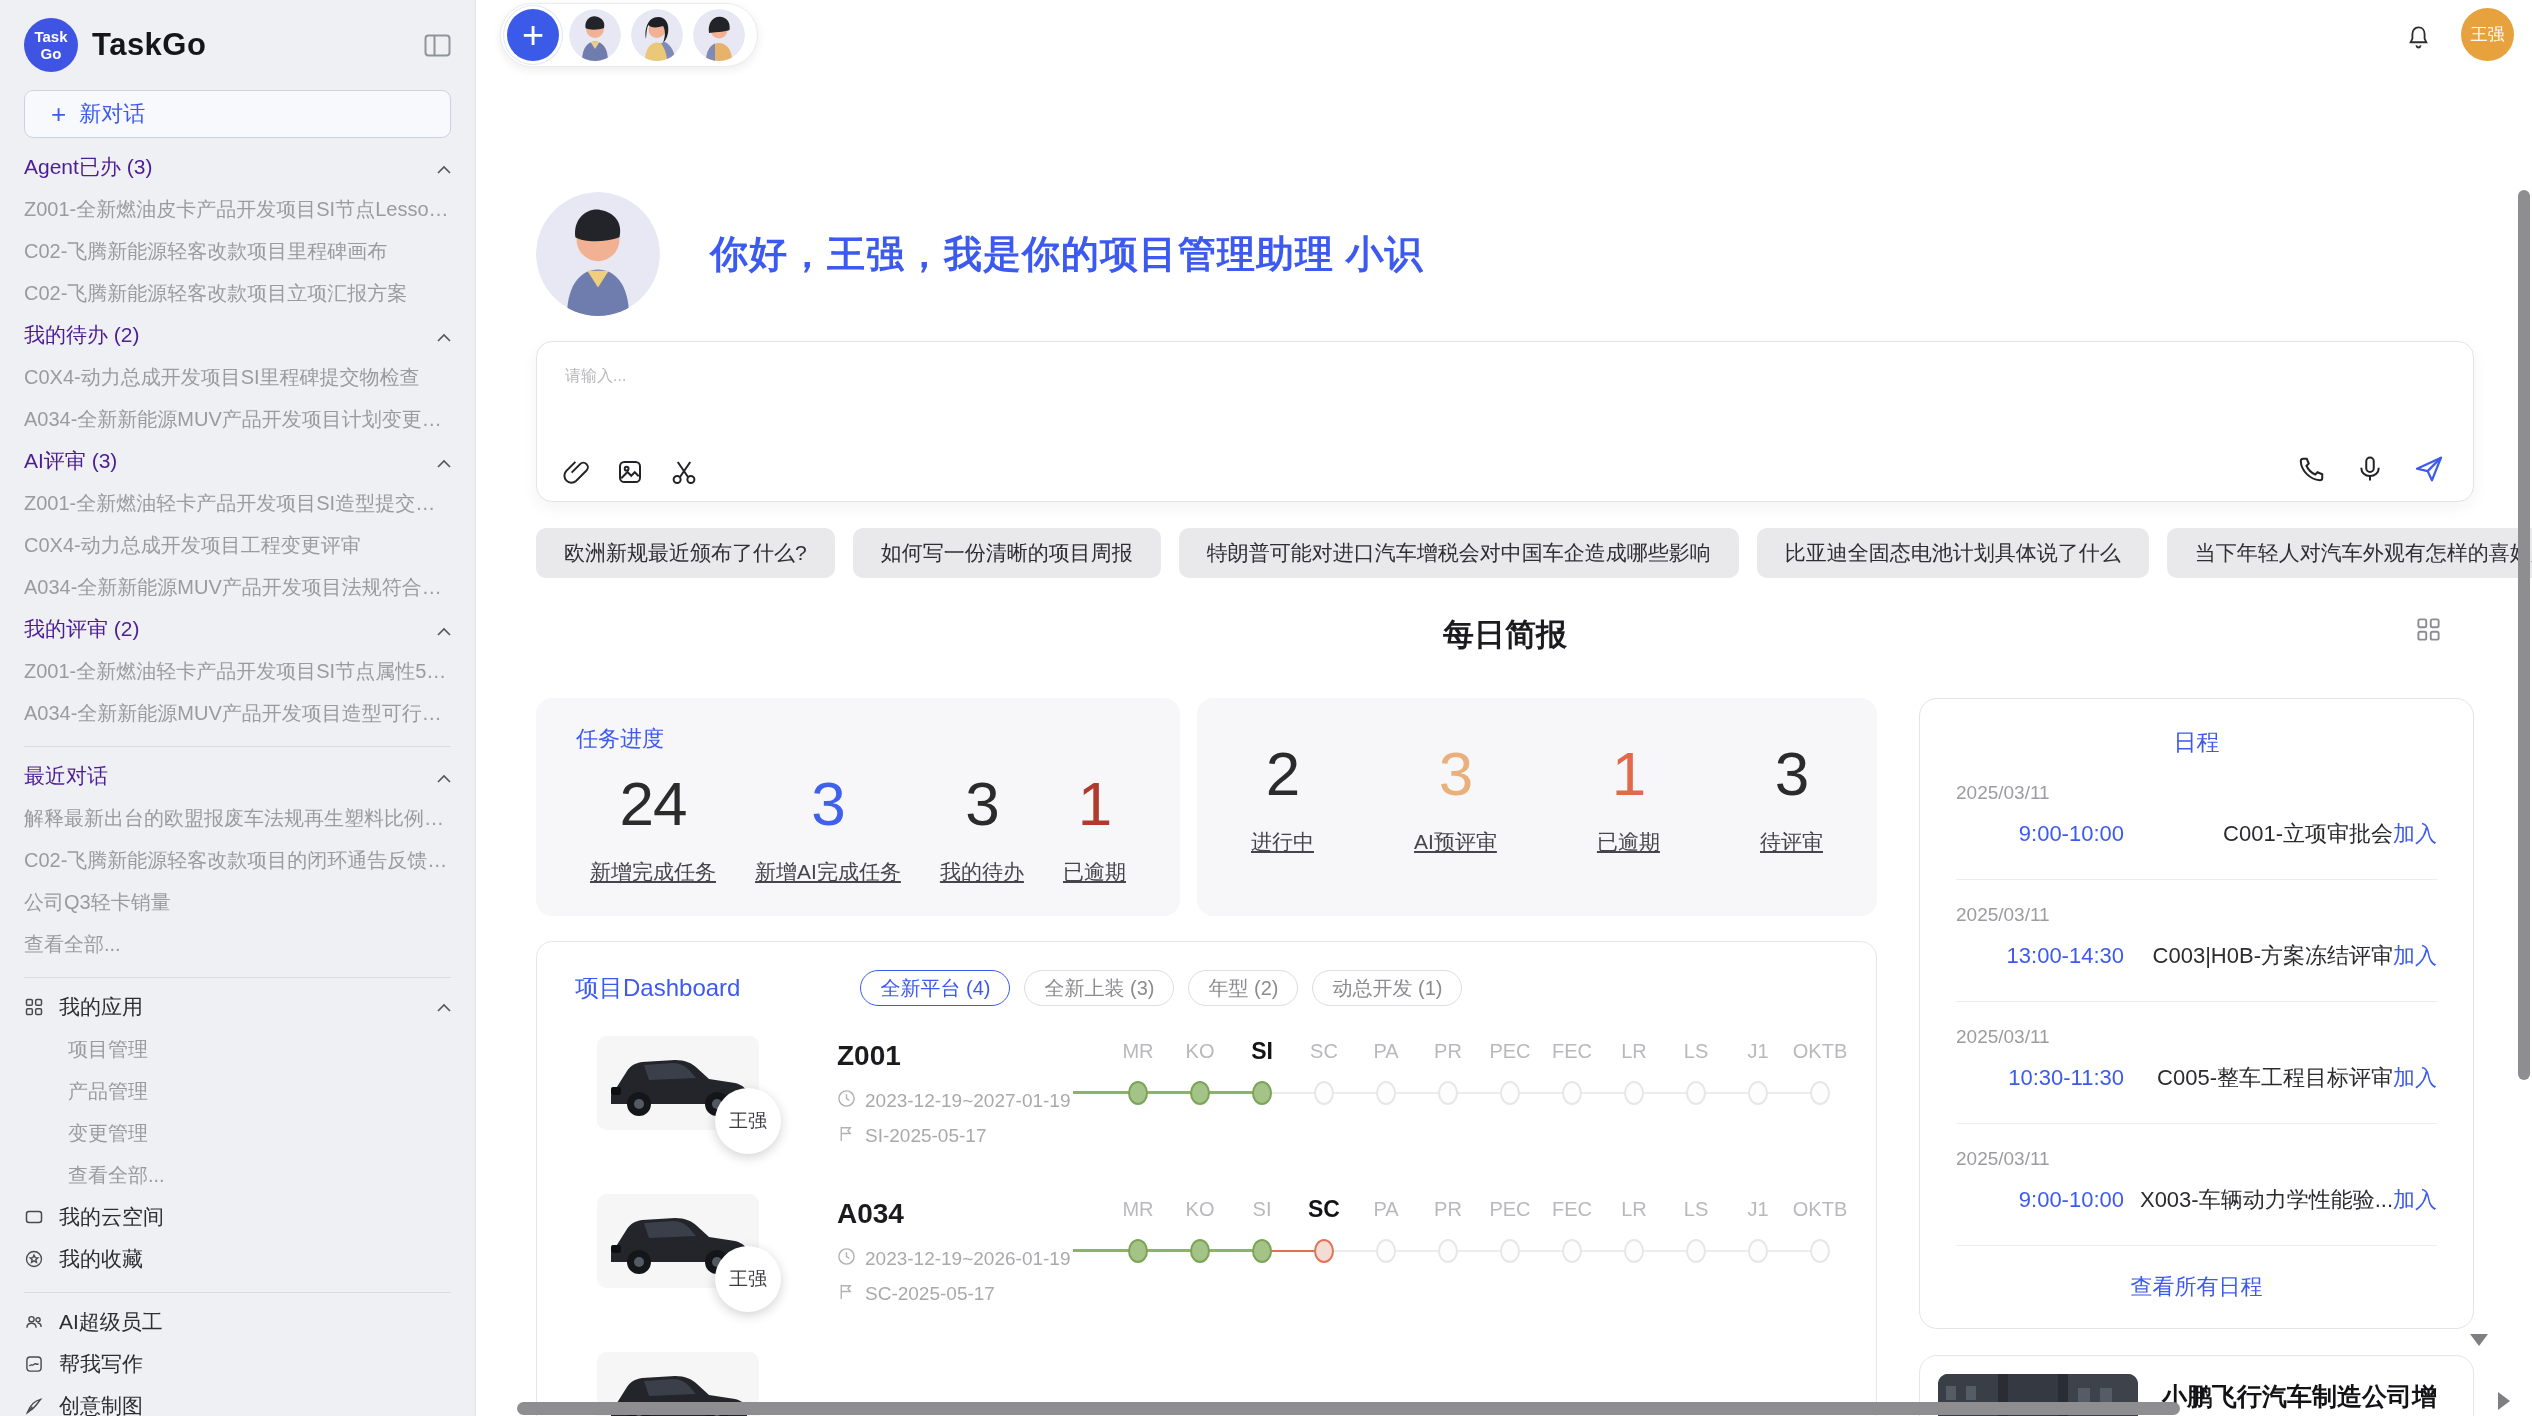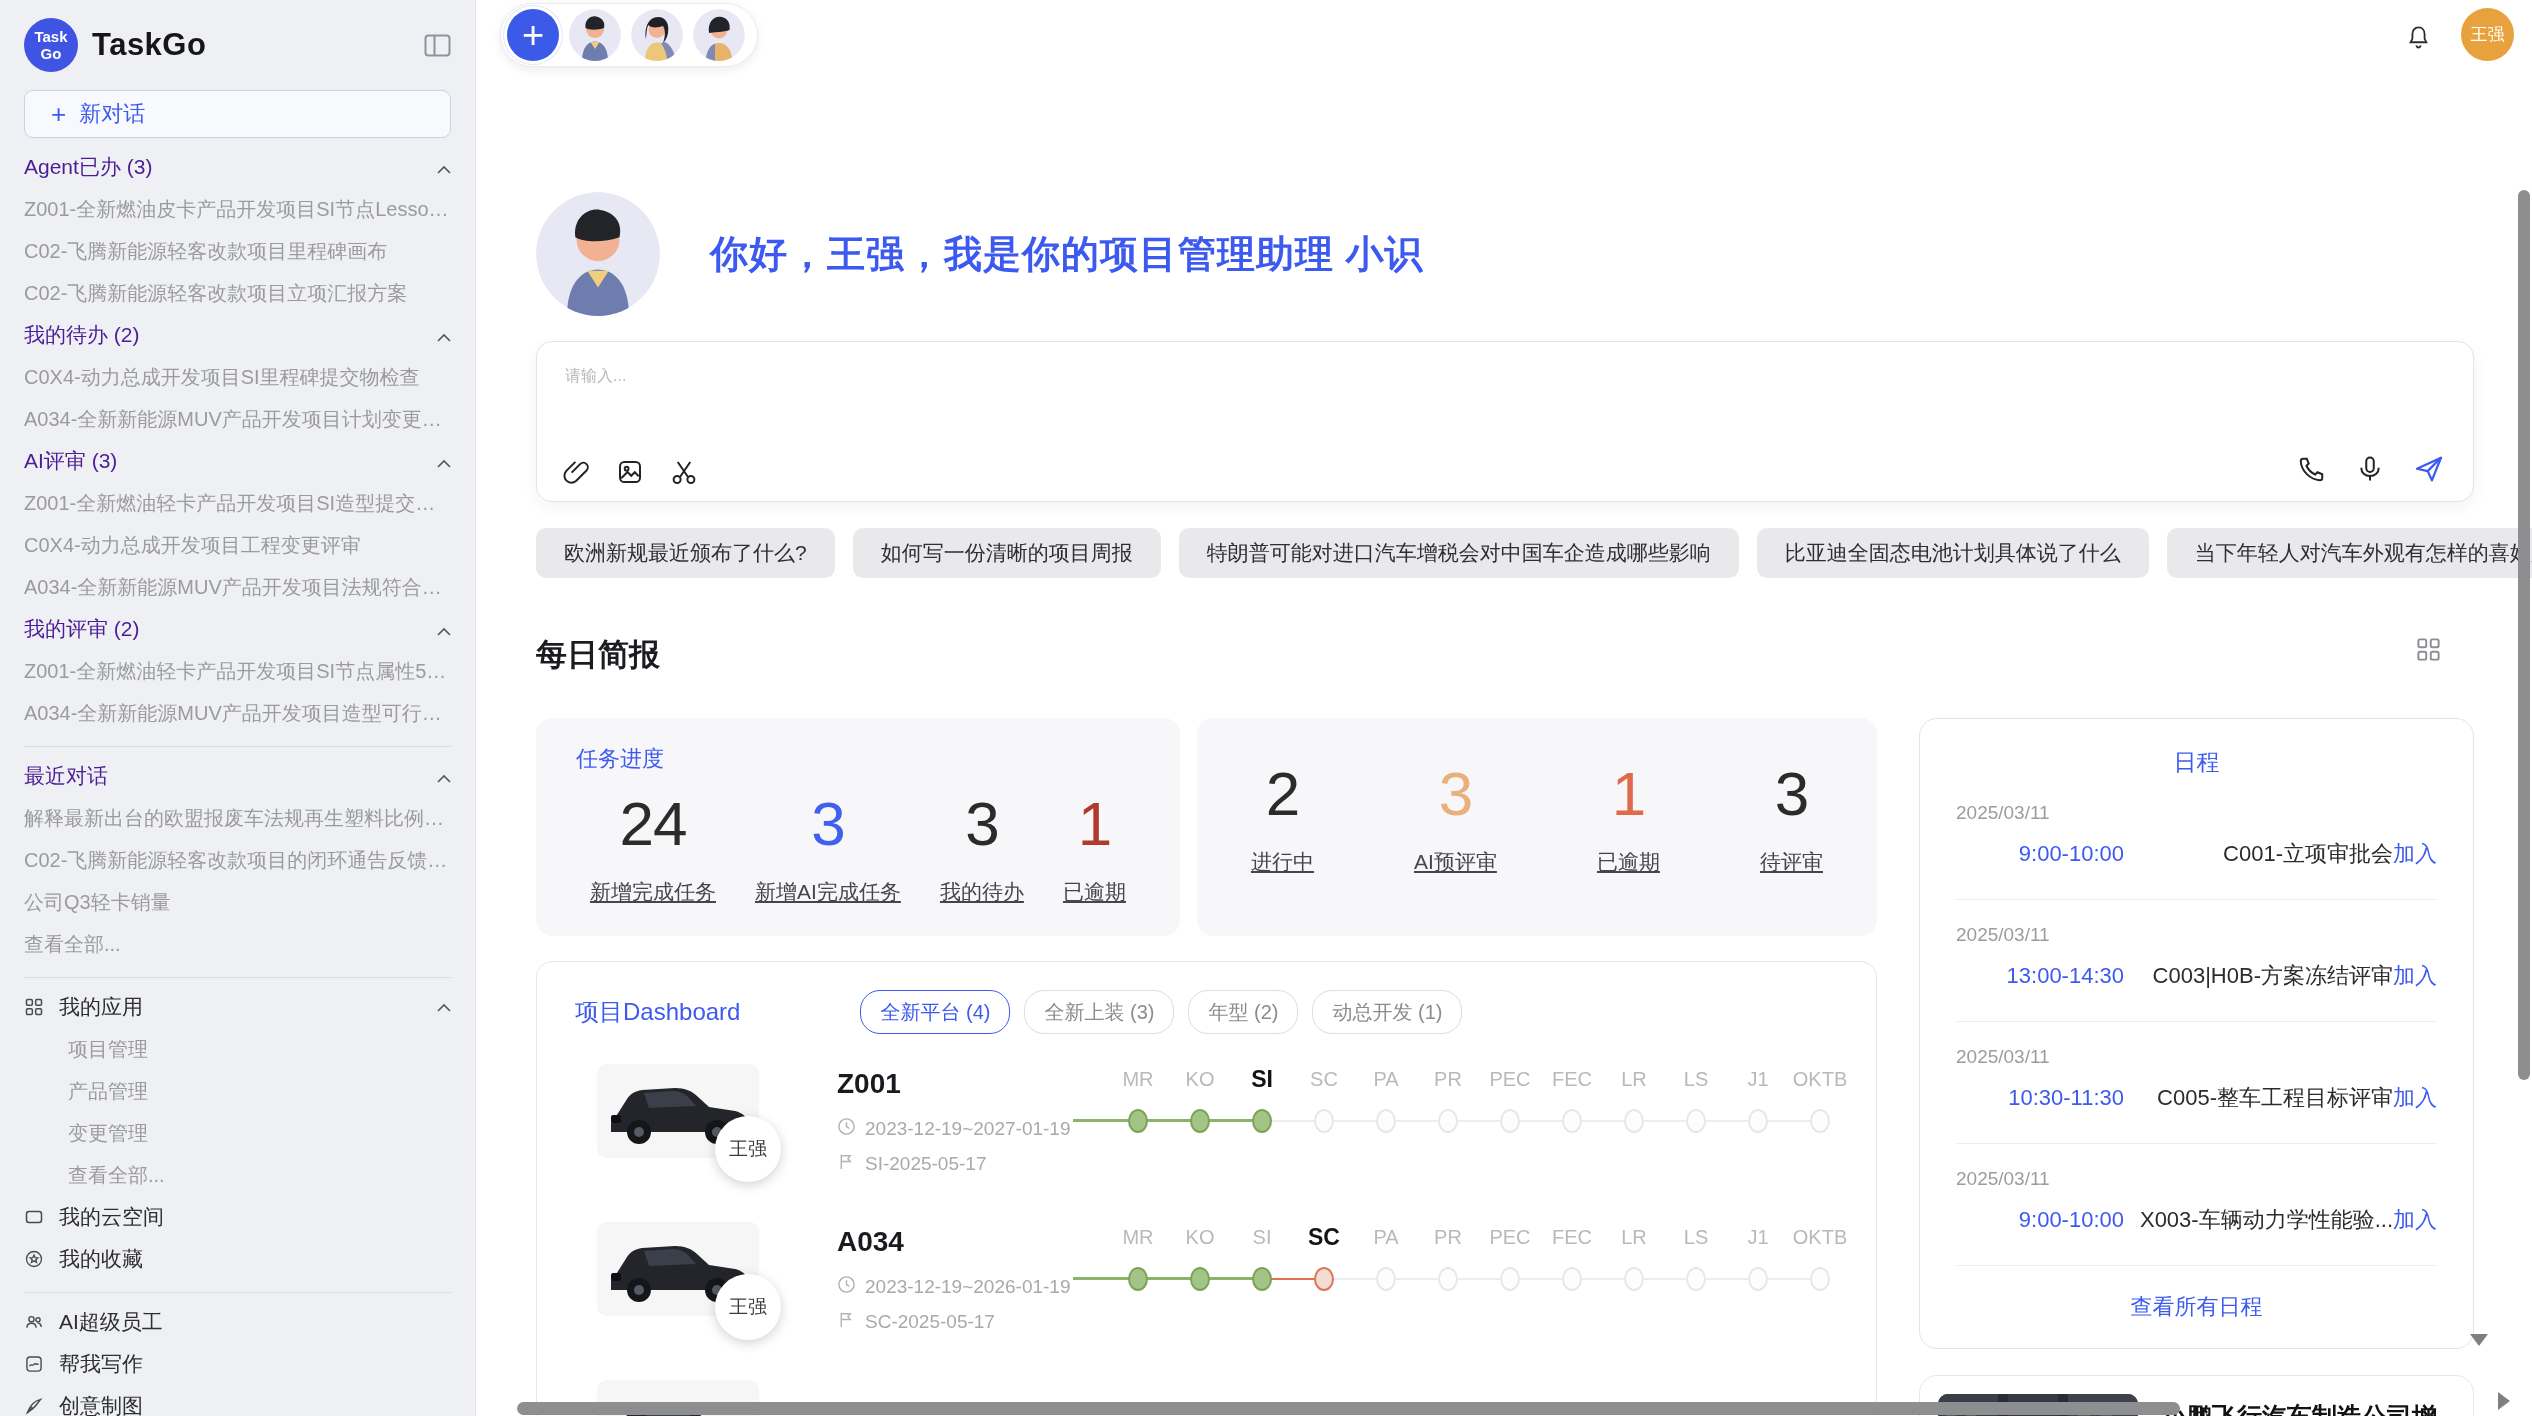--- a/index.html
+++ b/index.html
@@ -56,42 +56,42 @@
               font-size:16px;color:#333;background:transparent;font-family:inherit;}
   .chat-input::placeholder{color:#b9b9bd;}
   .input-icons-left{position:absolute;left:24px;bottom:14px;display:flex;gap:24px;color:#232327;align-items:center;}
   .input-icons-right{position:absolute;right:28px;bottom:16px;display:flex;gap:28px;color:#232327;align-items:center;}
   .icon-btn{display:flex;cursor:pointer;}
 
   .chips{margin-top:26px;display:flex;gap:18px;}
   .chip{height:50px;background:#e9e9ec;border-radius:10px;display:flex;align-items:center;
         padding:0 28px;font-size:21px;color:#2f2f33;white-space:nowrap;cursor:pointer;}
 
-  .briefing-head{margin-top:56px;position:relative;height:40px;}
+  .briefing-head{margin-top:36px;position:relative;text-align:center;height:40px;}
   .briefing-title{font-size:31px;font-weight:700;color:#1c1c20;}
   .briefing-grid{position:absolute;right:32px;top:2px;color:#8c8c92;cursor:pointer;display:flex;}
 
   .columns{margin-top:44px;display:flex;gap:42px;align-items:flex-start;}
   .col-left{width:1341px;flex:none;}
   .col-right{width:555px;flex:none;}
 
   .stats-row{display:flex;gap:17px;}
   .stat-card{height:218px;background:#f7f7f9;border-radius:16px;padding:26px 40px;flex:1;}
   .stat-card:first-child{flex:none;width:644px;}
   .stat-card-title{font-size:22px;color:var(--accent);}
   .stat-cols{display:flex;justify-content:space-between;margin-top:18px;padding:0 14px;}
   .stat{text-align:center;}
   .stat-value{font-size:62px;font-weight:500;letter-spacing:-1px;line-height:64px;}
   .stat-label{margin-top:22px;font-size:21px;color:#46464a;text-decoration:underline;}
 
   .dash-card{margin-top:25px;border:1px solid #e7e7eb;border-radius:16px;padding:28px 24px;height:560px;background:#fff;}
   .dash-head{display:flex;align-items:center;gap:120px;padding-left:14px;}
   .dash-title{font-size:24px;color:var(--accent);}
   .tabs{display:flex;gap:14px;}
-  .tab{height:44px;border:1px solid #dcdce1;border-radius:20px;padding:0 19px;display:flex;align-items:center;
+  .tab{height:36px;border:1px solid #dcdce1;border-radius:20px;padding:0 19px;display:flex;align-items:center;
        font-size:20px;color:#8b8b90;background:#fff;cursor:pointer;white-space:nowrap;}
   .tab.active{border-color:var(--accent);color:var(--accent);}
   .projects{margin-top:30px;}
   .project-row{display:flex;margin-bottom:38px;height:120px;}
   .car-wrap{position:relative;width:240px;margin-left:36px;flex:none;}
   .car-img{width:162px;height:94px;border-radius:10px;overflow:hidden;background:#f6f6f6;}
   .owner-badge{position:absolute;left:118px;top:52px;width:66px;height:66px;border-radius:50%;background:#fff;
                box-shadow:0 3px 12px rgba(0,0,0,.18);display:flex;align-items:center;justify-content:center;
                font-size:19px;color:#3c3c40;}
   .project-info{width:270px;flex:none;padding-top:4px;}

